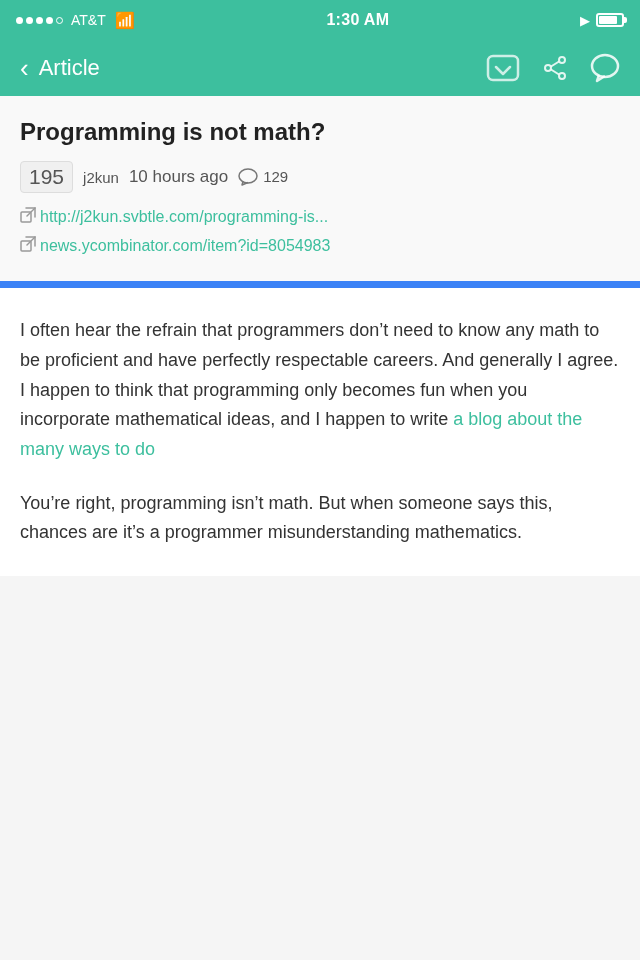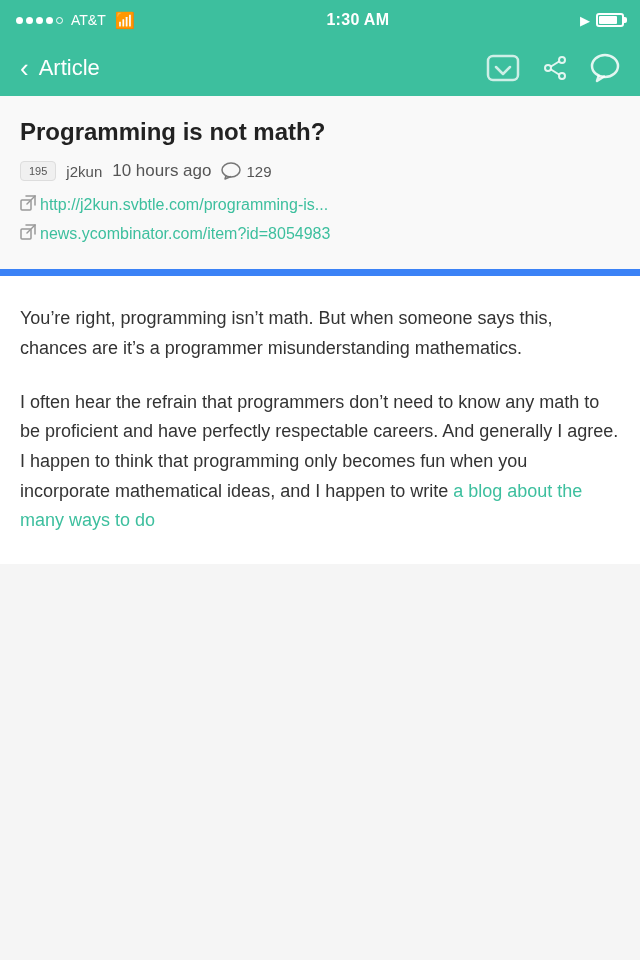--- a/index.html
+++ b/index.html
@@ -163,38 +163,37 @@
       gap: 10px;
       margin-bottom: 14px;
       flex-wrap: nowrap;
     }
 
     .score-badge {
       background: #f0f0f0;
       border: 1px solid #ddd;
       border-radius: 4px;
       padding: 3px 8px;
-      font-size: 11px;
+      font-size: 21px;
       color: #555;
       font-weight: 500;
     }
 
     .meta-author {
       font-size: 15px;
       color: #555;
     }
 
     .meta-time {
       font-size: 17px;
       color: #555;
     }
 
     .meta-comments {
       display: flex;
-      align-items: center;
       gap: 5px;
       font-size: 15px;
       color: #555;
     }
 
     .article-link {
       display: flex;
       align-items: center;
       gap: 4px;
       margin-bottom: 10px;
@@ -319,18 +318,18 @@
         <path d="M6,1 L15,1 L15,10" fill="none" stroke="#999" stroke-width="1.5" stroke-linecap="round"></path>
         <line x1="15" y1="1" x2="7" y2="9" stroke="#999" stroke-width="1.5" stroke-linecap="round"></line>
       </svg>
     </span>
     <span class="link-text">news.ycombinator.com/item?id=8054983</span>
   </a>
 </div>
 
 <div class="article-content">
   <p class="content-paragraph">
+    I often hear the refrain that programmers don’t need to know any math to be proficient and have perfectly respectable careers. And generally I agree. I happen to think that programming only becomes fun when you incorporate mathematical ideas, and I happen to write <a class="link-text-inline" href="#">a blog about the many ways to do</a>
+  </p>
+  <p class="content-paragraph">
     You’re right, programming isn’t math. But when someone says this, chances are it’s a programmer misunderstanding mathematics.
   </p>
-  <p class="content-paragraph">
-    I often hear the refrain that programmers don’t need to know any math to be proficient and have perfectly respectable careers. And generally I agree. I happen to think that programming only becomes fun when you incorporate mathematical ideas, and I happen to write <a class="link-text-inline" href="#">a blog about the many ways to do</a>
-  </p>
 </div>
 
 </body></html>

